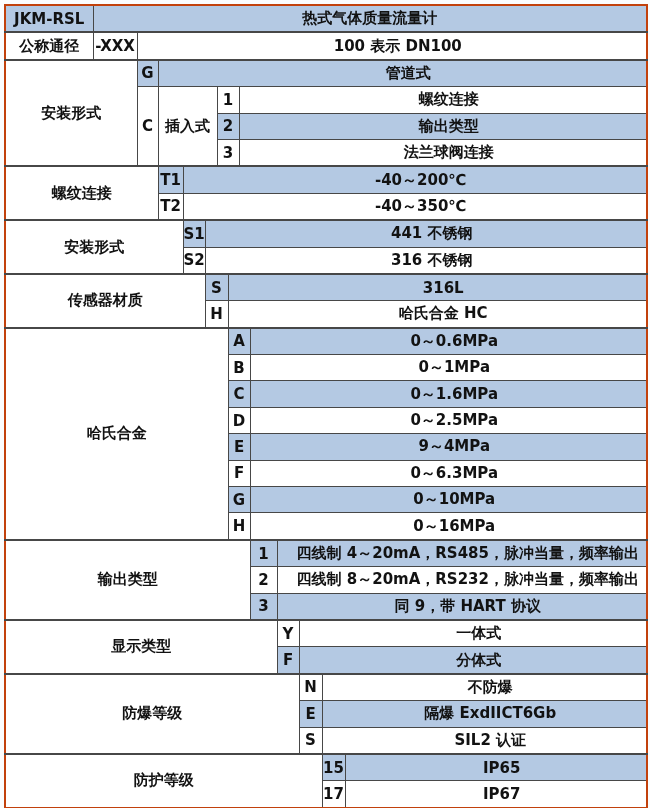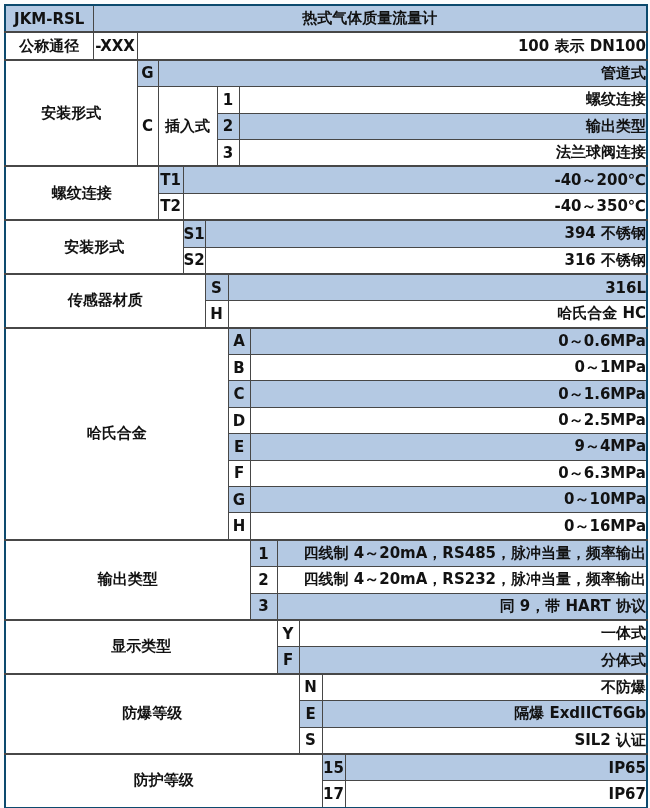--- a/index.html
+++ b/index.html
@@ -7,34 +7,34 @@
   .wrap { padding:4px 4px 0 4px; }
   table.spec {
     border-collapse:collapse;
     table-layout:fixed;
     width:642px;
     font-family:"DejaVu Sans","Liberation Sans",sans-serif;
     font-weight:bold;
     font-size:15px;
     color:#121212;
   }
-  table.spec { border:2px solid #0c4a6e; }
+  table.spec { border:2px solid #c2410c; }
   td {
     border:1px solid #474747;
     height:25.4px;
     padding:0;
     overflow:hidden;
     white-space:nowrap;
     vertical-align:middle;
     background:#ffffff;
   }
   tr.sec td { border-top-width:2px; }
   td.lbl  { text-align:center; }
   td.code { text-align:center; }
-  td.val  { text-align:right; padding-left:12px; }
+  td.val  { text-align:center; padding-left:12px; }
   td.fill { background:#b4c9e3; }
 </style>
 </head>
 <body>
 
 <div class="wrap">
 <table class="spec">
   <colgroup>
     <col style="width:88px">
         <col style="width:44px">
@@ -90,21 +90,21 @@
     <td class="val fill" colspan="10">-40～200℃</td>
   </tr>
   <tr>
     <td class="code">T2</td>
     <td class="val" colspan="10">-40～350℃</td>
   </tr>
 
   <tr class="sec">
     <td class="lbl" colspan="4" rowspan="2">安装形式</td>
     <td class="code fill">S1</td>
-    <td class="val fill" colspan="9">394 不锈钢</td>
+    <td class="val fill" colspan="9">441 不锈钢</td>
   </tr>
   <tr>
     <td class="code">S2</td>
     <td class="val" colspan="9">316 不锈钢</td>
   </tr>
 
   <tr class="sec">
     <td class="lbl" colspan="5" rowspan="2">传感器材质</td>
     <td class="code fill" colspan="2">S</td>
     <td class="val fill" colspan="7">316L</td>
@@ -148,21 +148,21 @@
     <td class="val" colspan="5">0～16MPa</td>
   </tr>
 
   <tr class="sec">
     <td class="lbl" colspan="9" rowspan="3">输出类型</td>
     <td class="code fill">1</td>
     <td class="val fill" colspan="4">四线制 4～20mA，RS485，脉冲当量，频率输出</td>
   </tr>
   <tr>
     <td class="code">2</td>
-    <td class="val" colspan="4">四线制 4～20mA，RS232，脉冲当量，频率输出</td>
+    <td class="val" colspan="4">四线制 8～20mA，RS232，脉冲当量，频率输出</td>
   </tr>
   <tr>
     <td class="code fill">3</td>
     <td class="val fill" colspan="4">同 9，带 HART 协议</td>
   </tr>
 
   <tr class="sec">
     <td class="lbl" colspan="10" rowspan="2">显示类型</td>
     <td class="code">Y</td>
     <td class="val" colspan="3">一体式</td>

